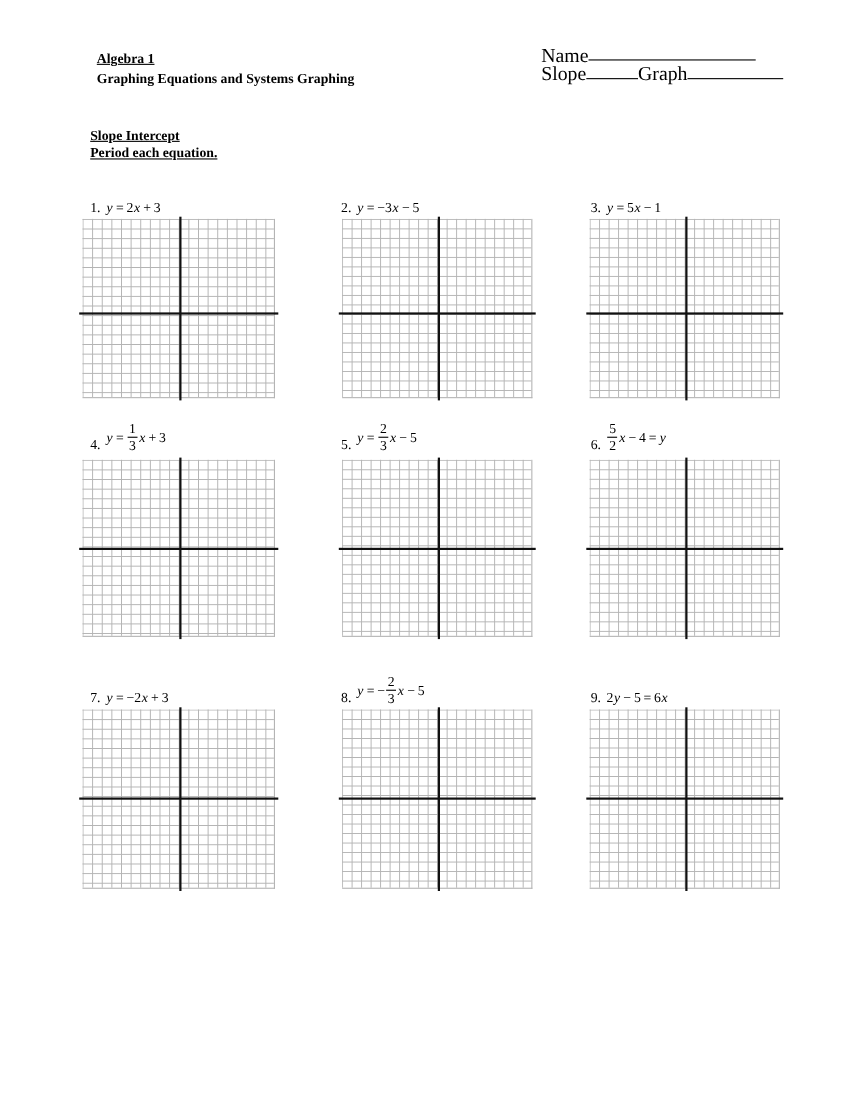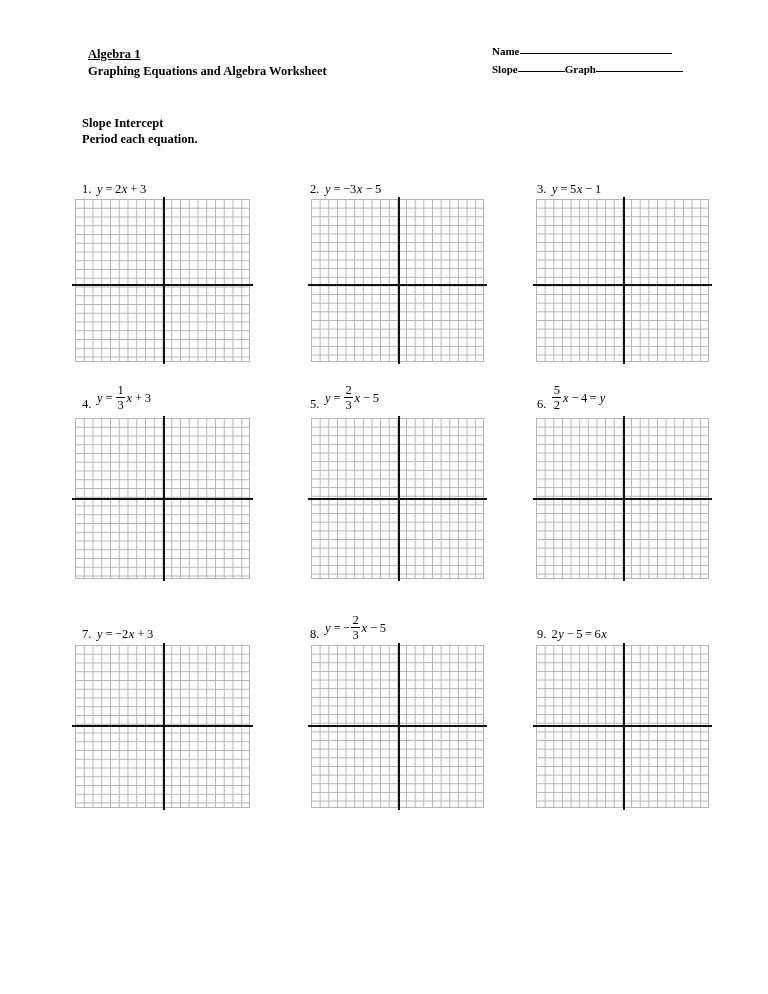--- a/index.html
+++ b/index.html
@@ -47,23 +47,22 @@
     font-size: 12.5px;
     line-height: 16px;
     display: block;
     margin-top: 1px;
     white-space: nowrap;
   }
   .header-right {
     position: absolute;
     left: 404px;
     top: -2px;
-    font-size: 11px;
+    font-size: 18px;
     line-height: 17px;
-    font-weight: bold;
   }
   .field-row {
     white-space: nowrap;
     display: block;
   }
   .field-label {
     display: inline-block;
   }
   .rule {
     display: inline-block;
@@ -78,21 +77,21 @@
 
   
   .section {
     position: absolute;
     left: 42px;
     top: 115px;
     font-weight: bold;
     font-size: 12.5px;
     line-height: 16px;
   }
-  .section span { display: block; }
+  .section span { display: block; text-decoration: underline; }
 
   
   .problems {
     position: absolute;
     left: 0;
     top: 0;
     width: 768px;
   }
   .prob {
     position: absolute;
@@ -176,21 +175,21 @@
   }
 </style>
 </head>
 <body>
 
 <div class="page">
 
   <div class="header">
     <div class="header-left">
       <span class="course-title">Algebra 1</span>
-      <span class="worksheet-title">Graphing Equations and Algebra Worksheet</span>
+      <span class="worksheet-title">Graphing Equations and Systems Graphing</span>
     </div>
     <div class="header-right">
       <span class="field-row">
         <span class="field-label">Name</span><span class="rule rule-name"></span>
       </span>
       <span class="field-row">
         <span class="field-label">Slope</span><span class="rule rule-period"></span><span class="field-label">Graph</span><span class="rule rule-date"></span>
       </span>
     </div>
   </div>

